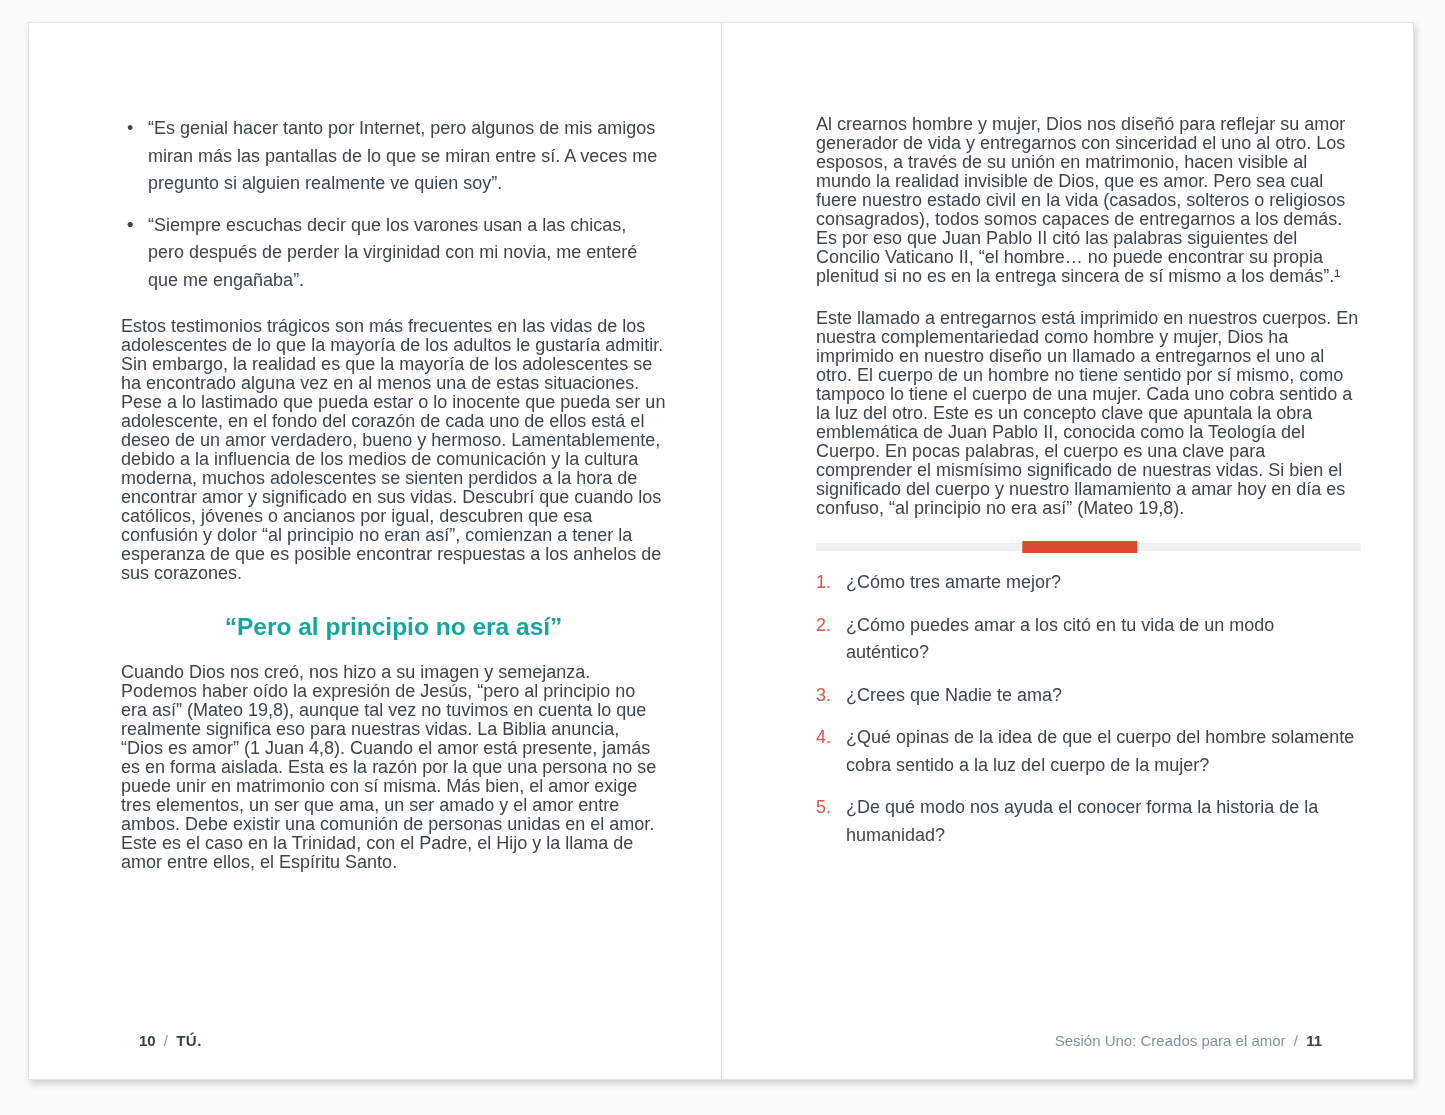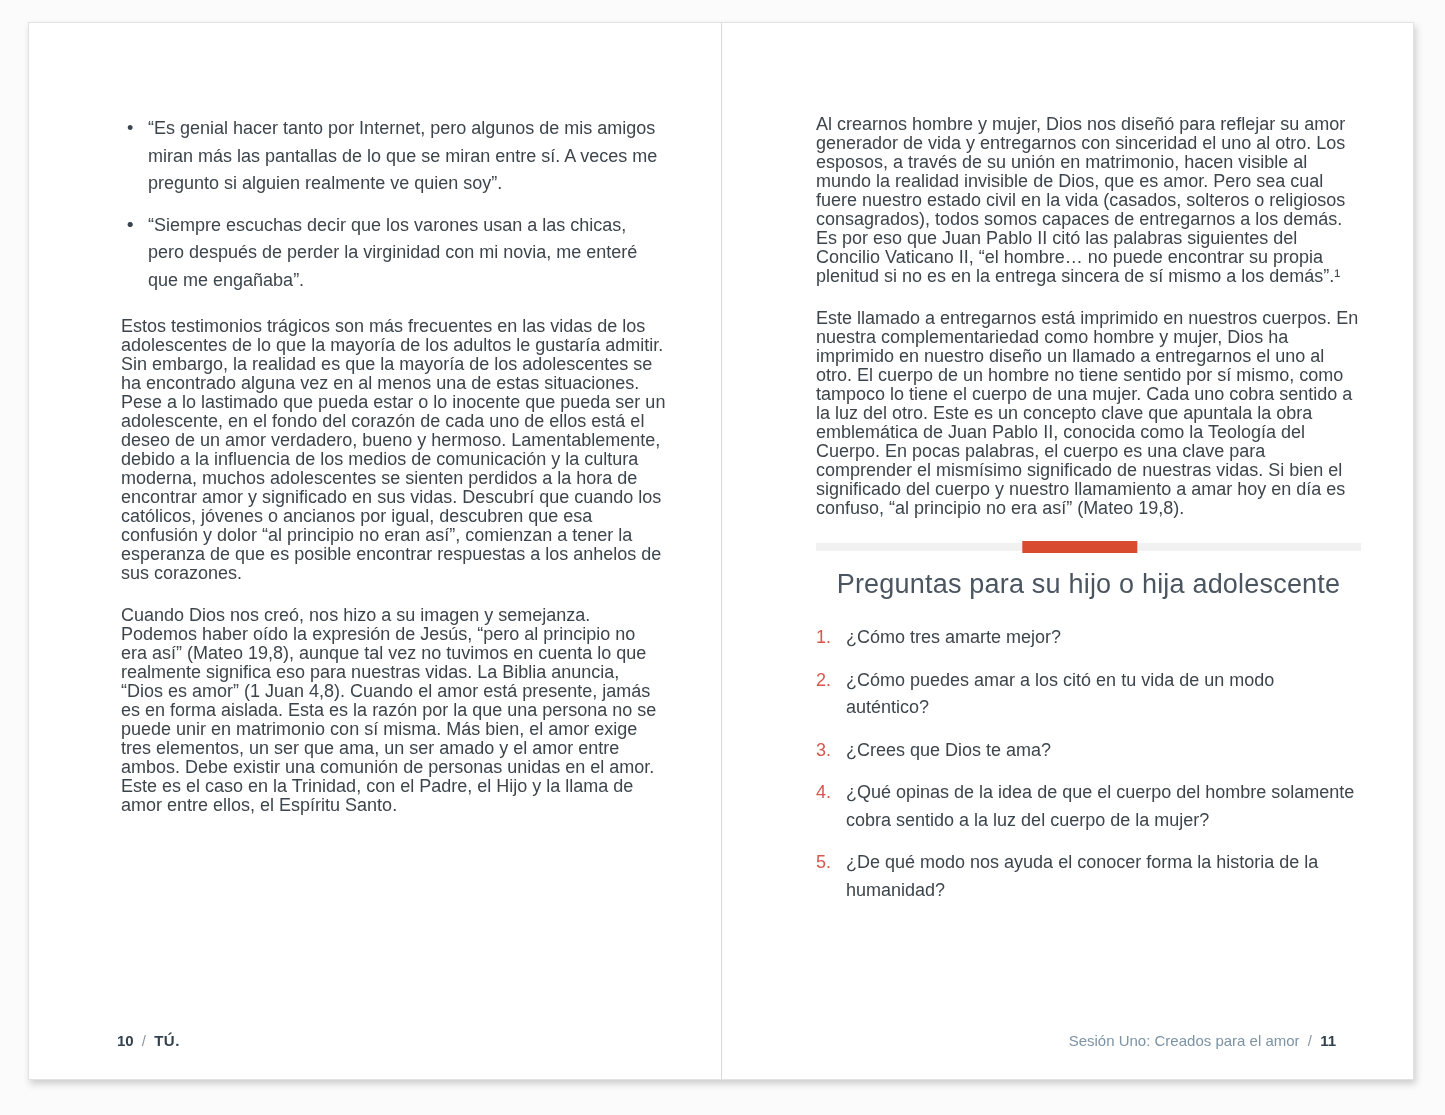--- a/index.html
+++ b/index.html
@@ -110,22 +110,22 @@
     flex: 0 0 30px;
     color: #d8574a;
   }
   ol.questions li .q-text { flex: 1; }
 
   .footer {
     position: absolute;
     bottom: 30px;
     font-size: 15px;
   }
-  .footer-left  { left: 88px; }
-  .footer-right { right: 77px; text-align: left; }
+  .footer-left  { left: 110px; }
+  .footer-right { right: 91px; text-align: left; }
   .footer .pg-num   { font-weight: bold; color: #33424e; }
   .footer .sep      { color: #8a96a0; margin: 0 4px; }
   .footer .book-title { font-weight: bold; color: #33424e; letter-spacing: 0.5px; }
   .footer .session-title { color: #7d93a4; }
 </style>
 </head>
 <body>
 
 <div class="spread">
 
@@ -140,20 +140,21 @@
         <span class="dot">•</span>
       </li>
       <li>
         <span class="dot">•</span>
         <span>“Siempre escuchas decir que los varones usan a las chicas, pero después de perder la virginidad con mi novia, me enteré que me engañaba”.</span>
       </li>
     </ul>
 
     <p class="body-text">Estos testimonios trágicos son más frecuentes en las vidas de los adolescentes de lo que la mayoría de los adultos le gustaría admitir. Sin embargo, la realidad es que la mayoría de los adolescentes se ha encontrado alguna vez en al menos una de estas situaciones. Pese a lo lastimado que pueda estar o lo inocente que pueda ser un adolescente, en el fondo del corazón de cada uno de ellos está el deseo de un amor verdadero, bueno y hermoso. Lamentablemente, debido a la influencia de los medios de comunicación y la cultura moderna, muchos adolescentes se sienten perdidos a la hora de encontrar amor y significado en sus vidas. Descubrí que cuando los católicos, jóvenes o ancianos por igual, descubren que esa confusión y dolor “al principio no eran así”, comienzan a tener la esperanza de que es posible encontrar respuestas a los anhelos de sus corazones.</p>
 
+    <h2 class="teal-heading">“Pero al principio no era así”</h2>
 
     <p class="body-text">Cuando Dios nos creó, nos hizo a su imagen y semejanza. Podemos haber oído la expresión de Jesús, “pero al principio no era así” (Mateo 19,8), aunque tal vez no tuvimos en cuenta lo que realmente significa eso para nuestras vidas. La Biblia anuncia, “Dios es amor” (1 Juan 4,8). Cuando el amor está presente, jamás es en forma aislada. Esta es la razón por la que una persona no se puede unir en matrimonio con sí misma. Más bien, el amor exige tres elementos, un ser que ama, un ser amado y el amor entre ambos. Debe existir una comunión de personas unidas en el amor. Este es el caso en la Trinidad, con el Padre, el Hijo y la llama de amor entre ellos, el Espíritu Santo.</p>
 
     <div class="footer footer-left">
       <span class="pg-num">10</span>
       <span class="sep">/</span>
       <span class="book-title">TÚ.</span>
     </div>
   </div>
 
@@ -161,34 +162,33 @@
 
     <p class="body-text">Al crearnos hombre y mujer, Dios nos diseñó para reflejar su amor generador de vida y entregarnos con sinceridad el uno al otro. Los esposos, a través de su unión en matrimonio, hacen visible al mundo la realidad invisible de Dios, que es amor. Pero sea cual fuere nuestro estado civil en la vida (casados, solteros o religiosos consagrados), todos somos capaces de entregarnos a los demás. Es por eso que Juan Pablo II citó las palabras siguientes del Concilio Vaticano II, “el hombre… no puede encontrar su propia plenitud si no es en la entrega sincera de sí mismo a los demás”.¹</p>
 
     <p class="body-text">Este llamado a entregarnos está imprimido en nuestros cuerpos. En nuestra complementariedad como hombre y mujer, Dios ha imprimido en nuestro diseño un llamado a entregarnos el uno al otro. El cuerpo de un hombre no tiene sentido por sí mismo, como tampoco lo tiene el cuerpo de una mujer. Cada uno cobra sentido a la luz del otro. Este es un concepto clave que apuntala la obra emblemática de Juan Pablo II, conocida como la Teología del Cuerpo. En pocas palabras, el cuerpo es una clave para comprender el mismísimo significado de nuestras vidas. Si bien el significado del cuerpo y nuestro llamamiento a amar hoy en día es confuso, “al principio no era así” (Mateo 19,8).</p>
 
     <div class="divider-band">
       <div class="band"></div>
       <div class="accent"></div>
     </div>
 
-    <h2 class="questions-heading">Preguntas para su hijo o hija adolescente</h2>
 
     <ol class="questions">
       <li>
         <span class="num">1.</span>
         <span class="q-text">¿Cómo tres amarte mejor?</span>
       </li>
       <li>
         <span class="num">2.</span>
         <span class="q-text">¿Cómo puedes amar a los citó en tu vida de un modo auténtico?</span>
       </li>
       <li>
         <span class="num">3.</span>
-        <span class="q-text">¿Crees que Dios te ama?</span>
+        <span class="q-text">¿Crees que Nadie te ama?</span>
       </li>
       <li>
         <span class="num">4.</span>
         <span class="q-text">¿Qué opinas de la idea de que el cuerpo del hombre solamente cobra sentido a la luz del cuerpo de la mujer?</span>
       </li>
       <li>
         <span class="num">5.</span>
         <span class="q-text">¿De qué modo nos ayuda el conocer forma la historia de la humanidad?</span>
       </li>
     </ol>

